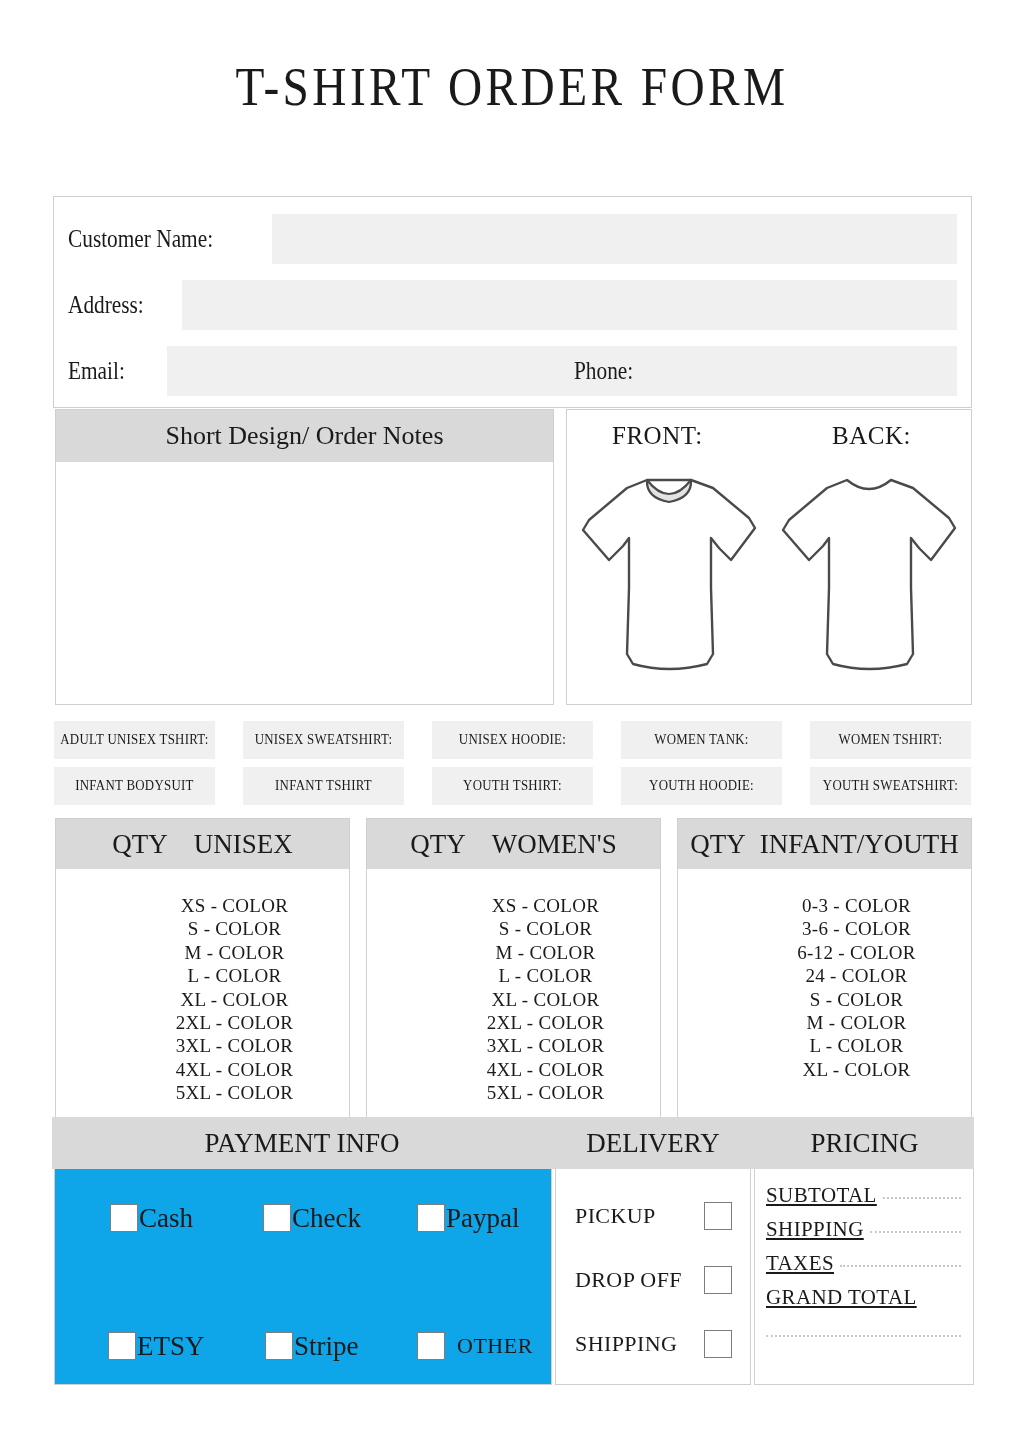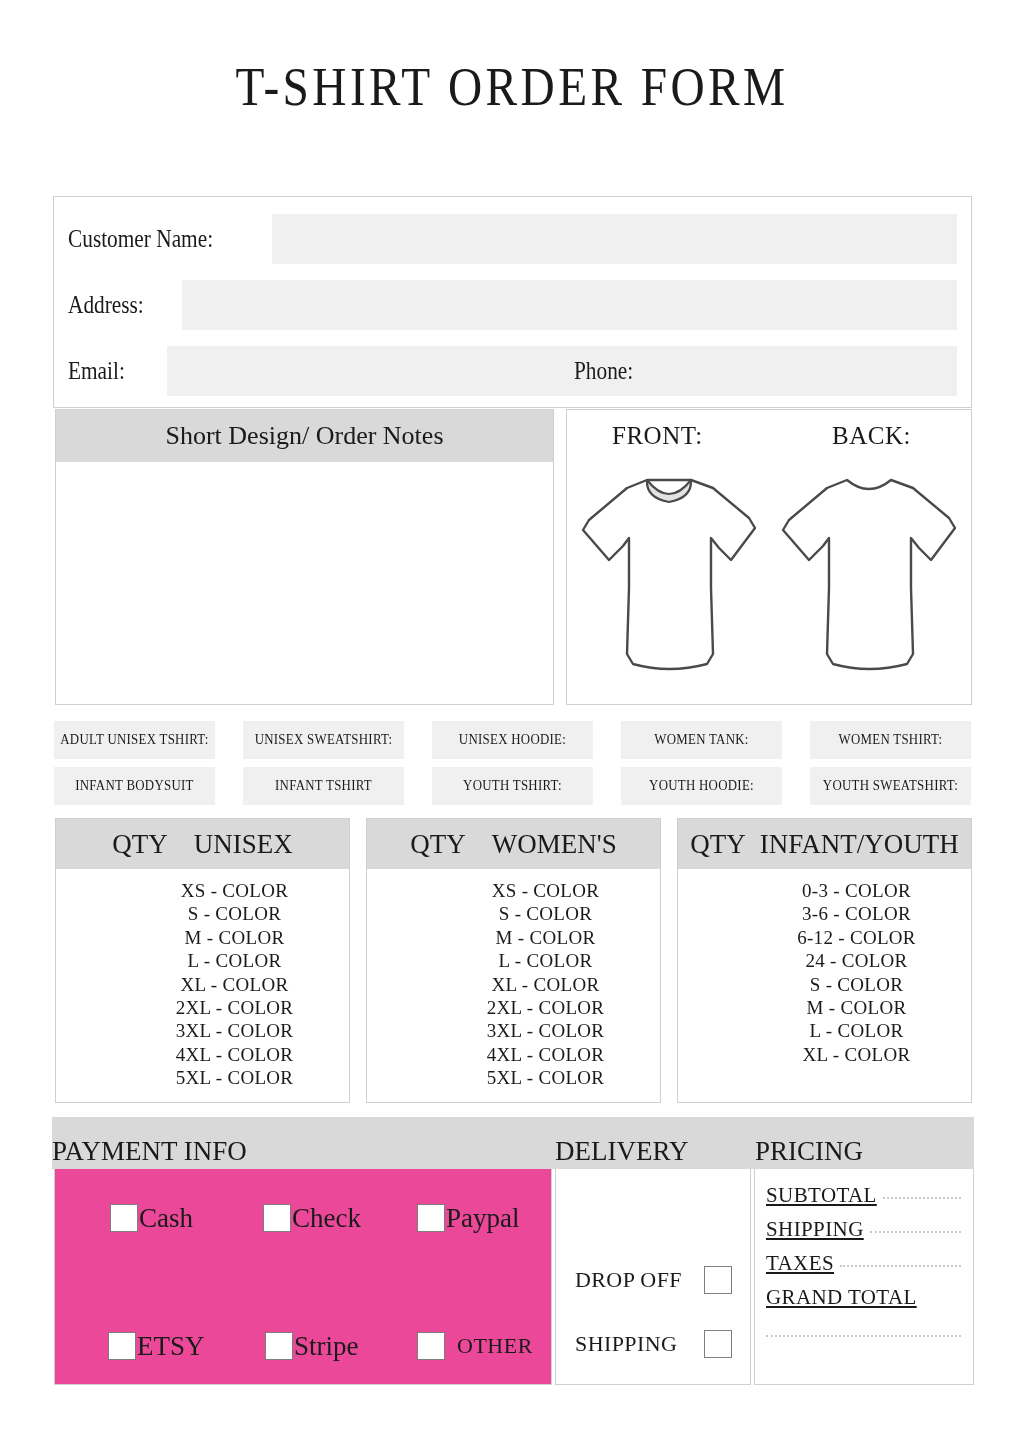--- a/index.html
+++ b/index.html
@@ -174,21 +174,21 @@
     height: 50px;
     background: #d9d9d9;
     display: flex;
     align-items: center;
     justify-content: center;
     font-size: 27px;
     white-space: nowrap;
   }
   .qty-head .gap { display: inline-block; width: 26px; }
   .qty-body {
-    padding: 10px 0 12px 0;
+    padding: 25px 0 12px 0;
     text-align: center;
   }
   .qty-line {
     font-size: 19px;
     line-height: 23.4px;
     letter-spacing: 0.3px;
     white-space: nowrap;
     padding-left: 64px;
   }
 
@@ -196,41 +196,41 @@
   .bottom-head {
     position: absolute;
     left: 52px;
     top: 1117px;
     width: 922px;
     height: 52px;
     background: #d9d9d9;
   }
   .bottom-head div {
     position: absolute;
-    top: 8px;
+    top: 0;
     height: 48px;
     line-height: 52px;
     font-size: 27px;
-    text-align: left;
+    text-align: center;
     white-space: nowrap;
   }
   .bh-payment  { left: 0;     width: 500px; }
   .bh-delivery { left: 503px; width: 196px; }
   .bh-pricing  { left: 703px; width: 219px; }
 
   .pay-panel {
     position: absolute;
     left: 54px;
     top: 1169px;
     width: 498px;
     height: 216px;
     border: 1px solid #cfcfcf;
     border-top: none;
     box-sizing: border-box;
-    background: #ec4899;
+    background: #0ea5e9;
   }
   .pay-row {
     position: absolute;
     left: 0;
     width: 100%;
     height: 54px;
     display: flex;
     align-items: center;
   }
   .pay-row.p1 { top: 22px; }
@@ -478,20 +478,24 @@
     </div>
     <div class="pay-item" style="left:362px">
       <span class="cbox"></span>
       <span class="lbl small">OTHER</span>
     </div>
   </div>
 
 </div>
 
 <div class="deliv-panel">
+  <div class="deliv-row d1">
+    <span class="lbl">PICKUP</span>
+    <span class="cbox"></span>
+  </div>
   <div class="deliv-row d2">
     <span class="lbl">DROP OFF</span>
     <span class="cbox"></span>
   </div>
   <div class="deliv-row d3">
     <span class="lbl">SHIPPING</span>
     <span class="cbox"></span>
   </div>
 </div>
 

